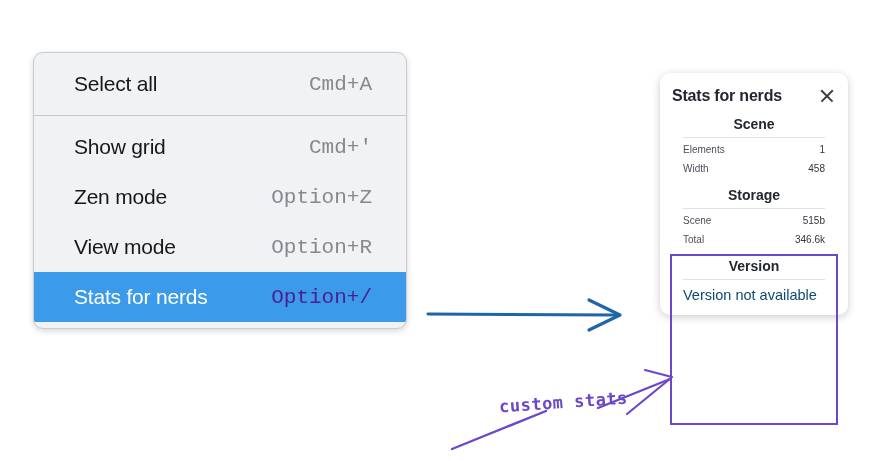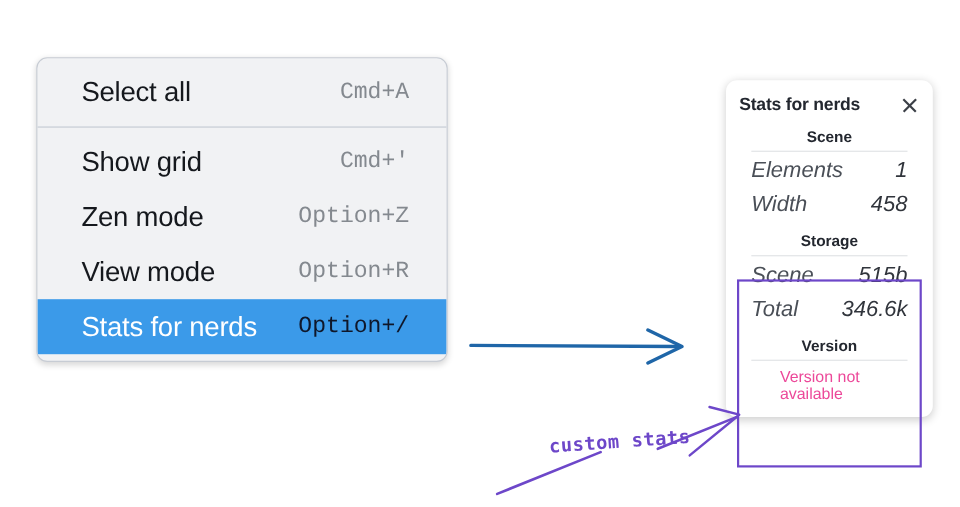--- a/index.html
+++ b/index.html
@@ -37,36 +37,36 @@
   .menu-item {
     display: flex;
     align-items: center;
     justify-content: space-between;
     height: 50px;
     padding: 0 34px 0 40px;
     box-sizing: border-box;
     cursor: default;
   }
   .menu-item .label {
-    font-size: 25px;
+    font-size: 21px;
     color: #15181d;
     letter-spacing: -0.2px;
     white-space: nowrap;
   }
   .menu-item .shortcut {
     font-size: 21px;
     color: #84898f;
     white-space: nowrap;
     font-family: Liberation Mono, monospace;
   }
   .menu-item.selected {
     background: #3b9ae9;
   }
   .menu-item.selected .label { color: #ffffff; }
-  .menu-item.selected .shortcut { color: #0f172a; }
+  .menu-item.selected .shortcut { color: #4c1d95; }
 
   
   #stats-panel {
     position: absolute;
     left: 660px;
     top: 73px;
     width: 188px;
     background: #ffffff;
     border-radius: 10px;
     box-shadow: 0 2px 9px rgba(0,0,0,0.20);
@@ -116,31 +116,29 @@
   }
   .section-rule {
     height: 1px;
     background: #dfe1e4;
     margin-bottom: 2px;
   }
   .stat-row {
     display: flex;
     align-items: flex-start;
     justify-content: space-between;
-    font-size: 20px;
+    font-size: 10px;
     color: #4a4f57;
     padding: 4px 0;
-    font-style: italic;
   }
   .stat-row .val { color: #31353c; }
   .plain-row {
     font-size: 14.5px;
-    color: #ec4899;
+    color: #0c4a6e;
     padding: 5px 0 2px 0;
-    margin-left: 26px;
   }
 
   
   #custom-stats-box {
     position: absolute;
     left: 670px;
     top: 254px;
     width: 168px;
     height: 171px;
     border: 2px solid #6d47c9;

